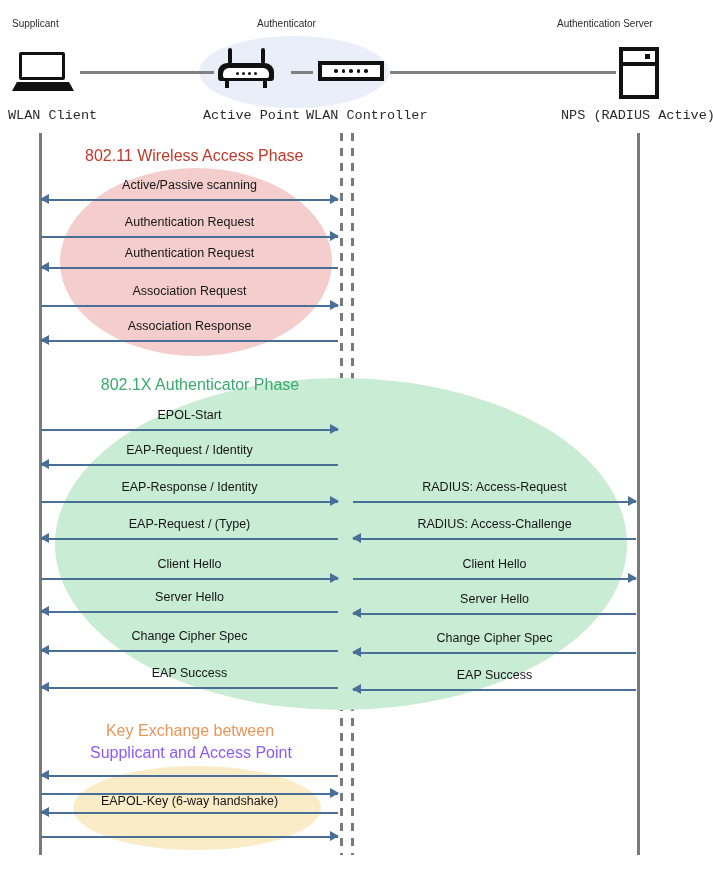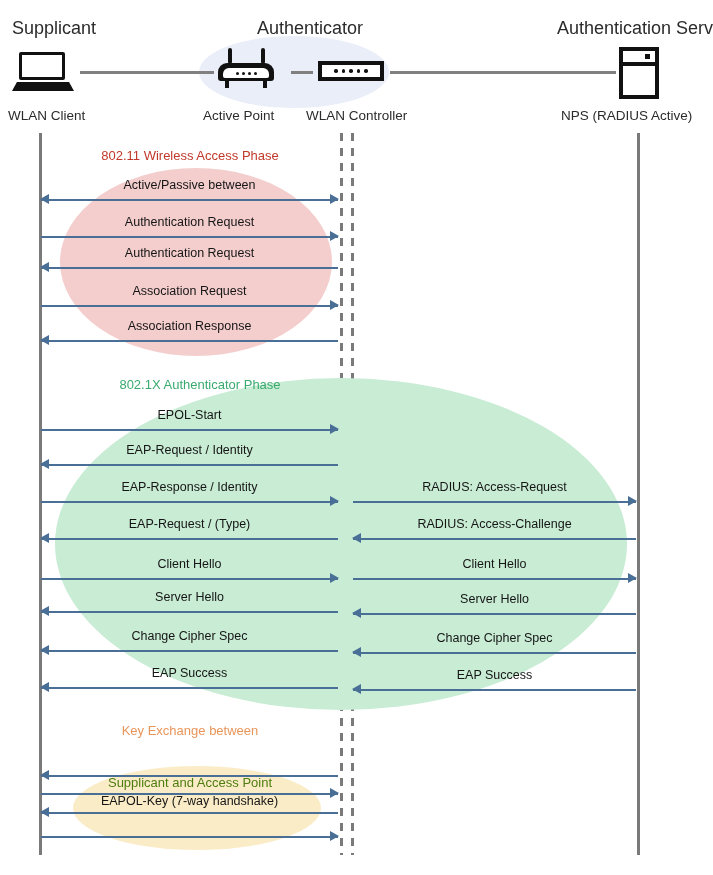--- a/index.html
+++ b/index.html
@@ -1,21 +1,21 @@
 <!DOCTYPE html>
 <html><head>
 <meta charset="utf-8">
 <style>
   html,body{margin:0;padding:0;background:#ffffff;}
   body{font-family:"Liberation Sans",sans-serif;}
   #stage{position:relative;width:713px;height:875px;background:#ffffff;overflow:hidden;}
 
   
-  .actor-title{position:absolute;font-size:18px;color:#2b2b2b;white-space:nowrap;}
-  .actor-sub{position:absolute;font-size:13.5px;color:#2b2b2b;white-space:nowrap;}
+  .actor-title{position:absolute;font-size:10px;color:#2b2b2b;white-space:nowrap;}
+  .actor-sub{position:absolute;font-size:13.5px;color:#2b2b2b;white-space:nowrap;font-family:Liberation Mono, monospace;}
 
   .auth-blob{position:absolute;left:199px;top:36px;width:190px;height:72px;
              background:#e9eef8;border-radius:50%;}
 
   .hlink{position:absolute;height:3px;background:#808080;}
 
   
   .laptop{position:absolute;left:12px;top:52px;width:62px;height:40px;}
   .laptop .screen{position:absolute;left:7px;top:0;width:46px;height:28px;
                   border:3.5px solid #111;border-radius:2px;box-sizing:border-box;background:#fff;}
@@ -53,21 +53,21 @@
      background-image:linear-gradient(#7a7a7a 55%,rgba(0,0,0,0) 0);
      background-size:3px 15px;background-repeat:repeat-y;}
 
   
   .ellipse{position:absolute;border-radius:50%;}
   .ell-pink{background:#f4cdcd;}
   .ell-green{background:#c8ecd4;}
   .ell-orange{background:#fbecc8;}
 
   
-  .phase-label{position:absolute;font-size:13px;white-space:nowrap;text-align:center;line-height:18px;}
+  .phase-label{position:absolute;font-size:16px;white-space:nowrap;text-align:center;line-height:18px;}
 
   
   .msg{position:absolute;height:0;}
   .msg .line{position:absolute;left:0;top:0;width:100%;height:1.6px;background:#4a6f96;}
   .msg .head{position:absolute;top:-5px;width:0;height:0;
              border-top:5.5px solid transparent;border-bottom:5.5px solid transparent;}
   .msg .head.right{right:-1px;border-left:9px solid #4a6f96;}
   .msg .head.left{left:-1px;border-right:9px solid #4a6f96;}
   .msg .label{position:absolute;left:0;width:100%;top:-21px;text-align:center;
               font-size:12.5px;color:#151515;white-space:nowrap;}
@@ -131,27 +131,27 @@
 
   <div class="ellipse ell-pink" style="left:60px;top:168px;width:272px;height:188px;"></div>
   <div class="ellipse ell-green" style="left:55px;top:378px;width:572px;height:332px;"></div>
   <div class="ellipse ell-orange" style="left:73px;top:766px;width:248px;height:84px;"></div>
 
   <div class="phase-label" style="left:85px;top:147px;width:210px;color:#c0392b;">802.11 Wireless Access Phase</div>
 
   <div class="phase-label" style="left:100px;top:376px;width:200px;color:#3aaa6e;">802.1X Authenticator Phase</div>
 
   <div class="phase-label" style="left:90px;top:722px;width:200px;color:#e8955a;">Key Exchange between</div>
-  <div class="phase-label" style="left:90px;top:774px;width:200px;color:#4d7c0f;">Supplicant and Access Point</div>
+  <div class="phase-label" style="left:90px;top:744px;width:200px;color:#8b5cf6;">Supplicant and Access Point</div>
 
   <div class="msg" style="left:41px;top:199px;width:297px;">
     <div class="line"></div>
       <div class="head left"></div>
       <div class="head right"></div>
-    <div class="label">Active/Passive between</div>
+    <div class="label">Active/Passive scanning</div>
   </div>
   <div class="msg" style="left:41px;top:236px;width:297px;">
     <div class="line"></div>
       <div class="head right"></div>
     <div class="label">Authentication Request</div>
   </div>
   <div class="msg" style="left:41px;top:267px;width:297px;">
     <div class="line"></div>
       <div class="head left"></div>
     <div class="label">Authentication Request</div>
@@ -250,21 +250,21 @@
     <div class="label"></div>
   </div>
   <div class="msg" style="left:41px;top:793px;width:297px;">
     <div class="line"></div>
       <div class="head right"></div>
     <div class="label"></div>
   </div>
   <div class="msg" style="left:41px;top:812px;width:297px;">
     <div class="line"></div>
       <div class="head left"></div>
-    <div class="label" style="top:-18px;">EAPOL-Key (7-way handshake)</div>
+    <div class="label" style="top:-18px;">EAPOL-Key (6-way handshake)</div>
   </div>
   <div class="msg" style="left:41px;top:836px;width:297px;">
     <div class="line"></div>
       <div class="head right"></div>
     <div class="label"></div>
   </div>
 
 </div>
 
 </body></html>

